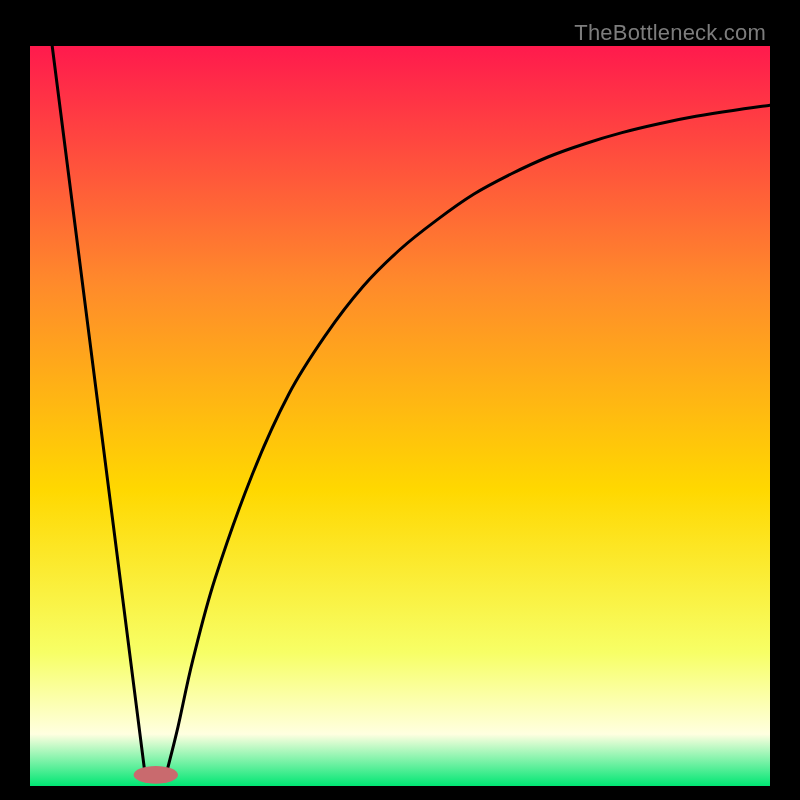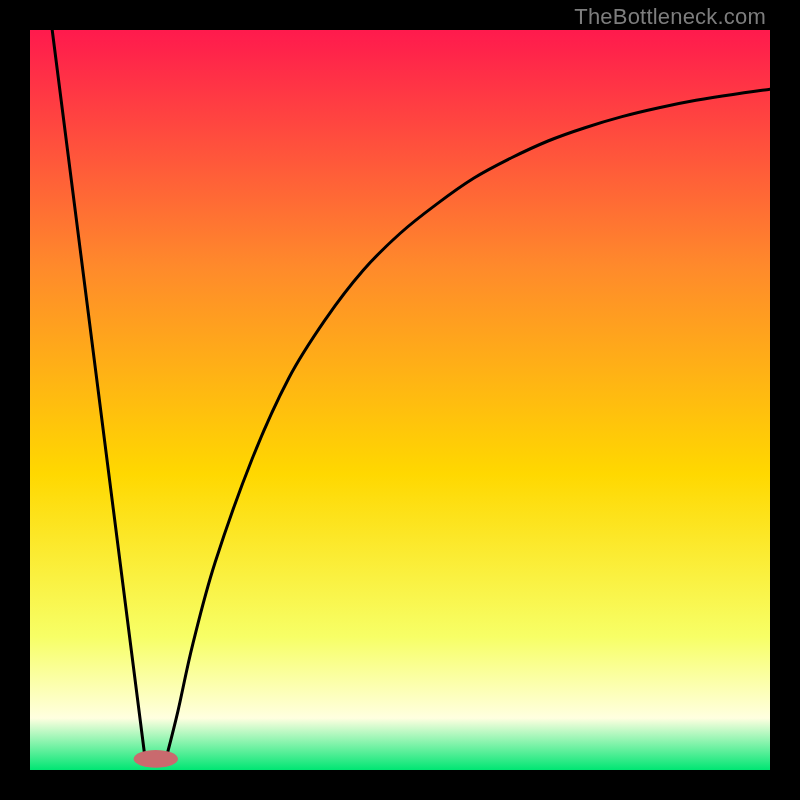--- a/index.html
+++ b/index.html
@@ -6,21 +6,21 @@
     margin: 0;
     padding: 0;
     width: 800px;
     height: 800px;
     background: #000;
     overflow: hidden;
   }
   .frame {
     position: absolute;
     left: 0;
-    top: 0;
+    top: 16px;
     width: 800px;
     height: 628px;
     background: #000;
   }
   .plot {
     position: absolute;
     left: 30px;
     top: 30px;
     width: 740px;
     height: 740px;

